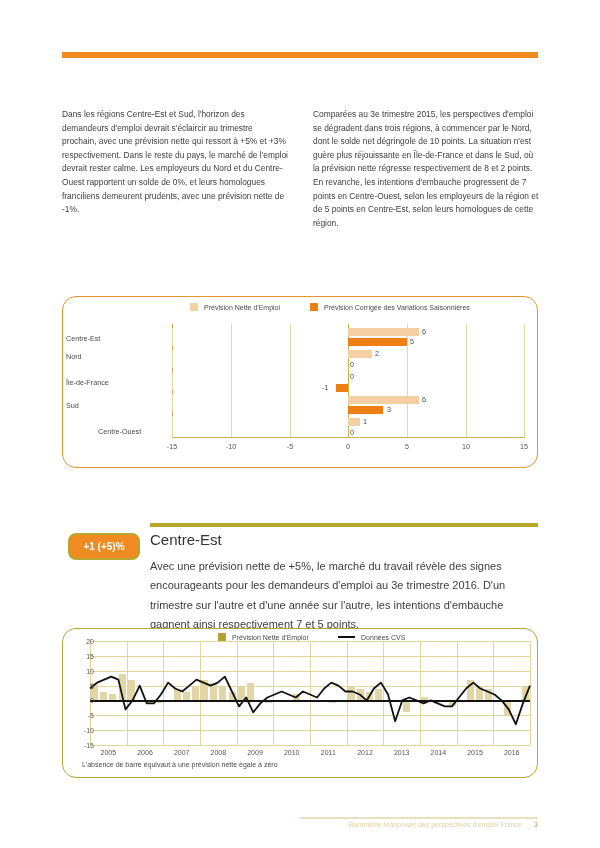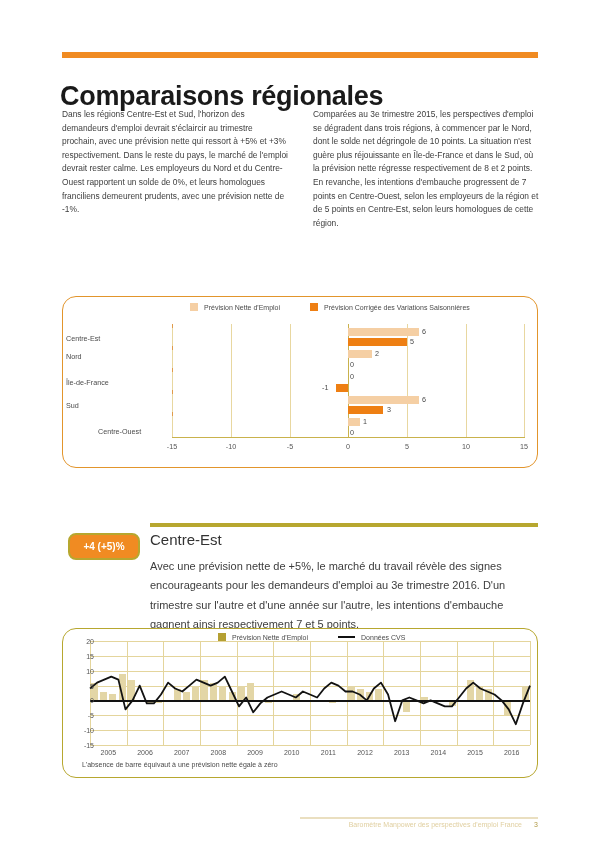--- a/index.html
+++ b/index.html
@@ -268,21 +268,20 @@
     font-size: 7px;
     color: #b09a45;
   }
 </style>
 </head>
 <body>
 
 <div class="page">
 
   <div class="accent-rule"></div>
-  <h1 class="page-title">Comparaisons régionales</h1>
 
   <div class="intro">
     <div class="intro-col">
       <p>Dans les régions Centre-Est et Sud, l'horizon des demandeurs d'emploi devrait s'éclaircir au trimestre prochain, avec une prévision nette qui ressort à +5% et +3% respectivement. Dans le reste du pays, le marché de l'emploi devrait rester calme. Les employeurs du Nord et du Centre-Ouest rapportent un solde de 0%, et leurs homologues franciliens demeurent prudents, avec une prévision nette de -1%.</p>
     </div>
     <div class="intro-col">
       <p>Comparées au 3e trimestre 2015, les perspectives d'emploi se dégradent dans trois régions, à commencer par le Nord, dont le solde net dégringole de 10 points. La situation n'est guère plus réjouissante en Île-de-France et dans le Sud, où la prévision nette régresse respectivement de 8 et 2 points. En revanche, les intentions d'embauche progressent de 7 points en Centre-Ouest, selon les employeurs de la région et de 5 points en Centre-Est, selon leurs homologues de cette région.</p>
     </div>
   </div>
 
@@ -348,21 +347,21 @@
     <div class="bar-axis-label" style="left:0px;">-15</div>
     <div class="bar-axis-label" style="left:59px;">-10</div>
     <div class="bar-axis-label" style="left:118px;">-5</div>
     <div class="bar-axis-label" style="left:176px;">0</div>
     <div class="bar-axis-label" style="left:235px;">5</div>
     <div class="bar-axis-label" style="left:294px;">10</div>
     <div class="bar-axis-label" style="left:352px;">15</div>
   </div>
 
   <div class="region-rule"></div>
-  <div class="badge">+4 (+5)%</div>
+  <div class="badge">+1 (+5)%</div>
   <div class="region-name">Centre-Est</div>
   <div class="region-desc">Avec une prévision nette de +5%, le marché du travail révèle des signes encourageants pour les demandeurs d'emploi au 3e trimestre 2016. D'un trimestre sur l'autre et d'une année sur l'autre, les intentions d'embauche gagnent ainsi respectivement 7 et 5 points.</div>
 
   <div class="card card-line"></div>
 
   <div class="legend" style="left:218px; top:633px;">
     <span class="legend-item">
       <i class="swatch olive"></i>
       <span>Prévision Nette d'Emploi</span>
     </span>

